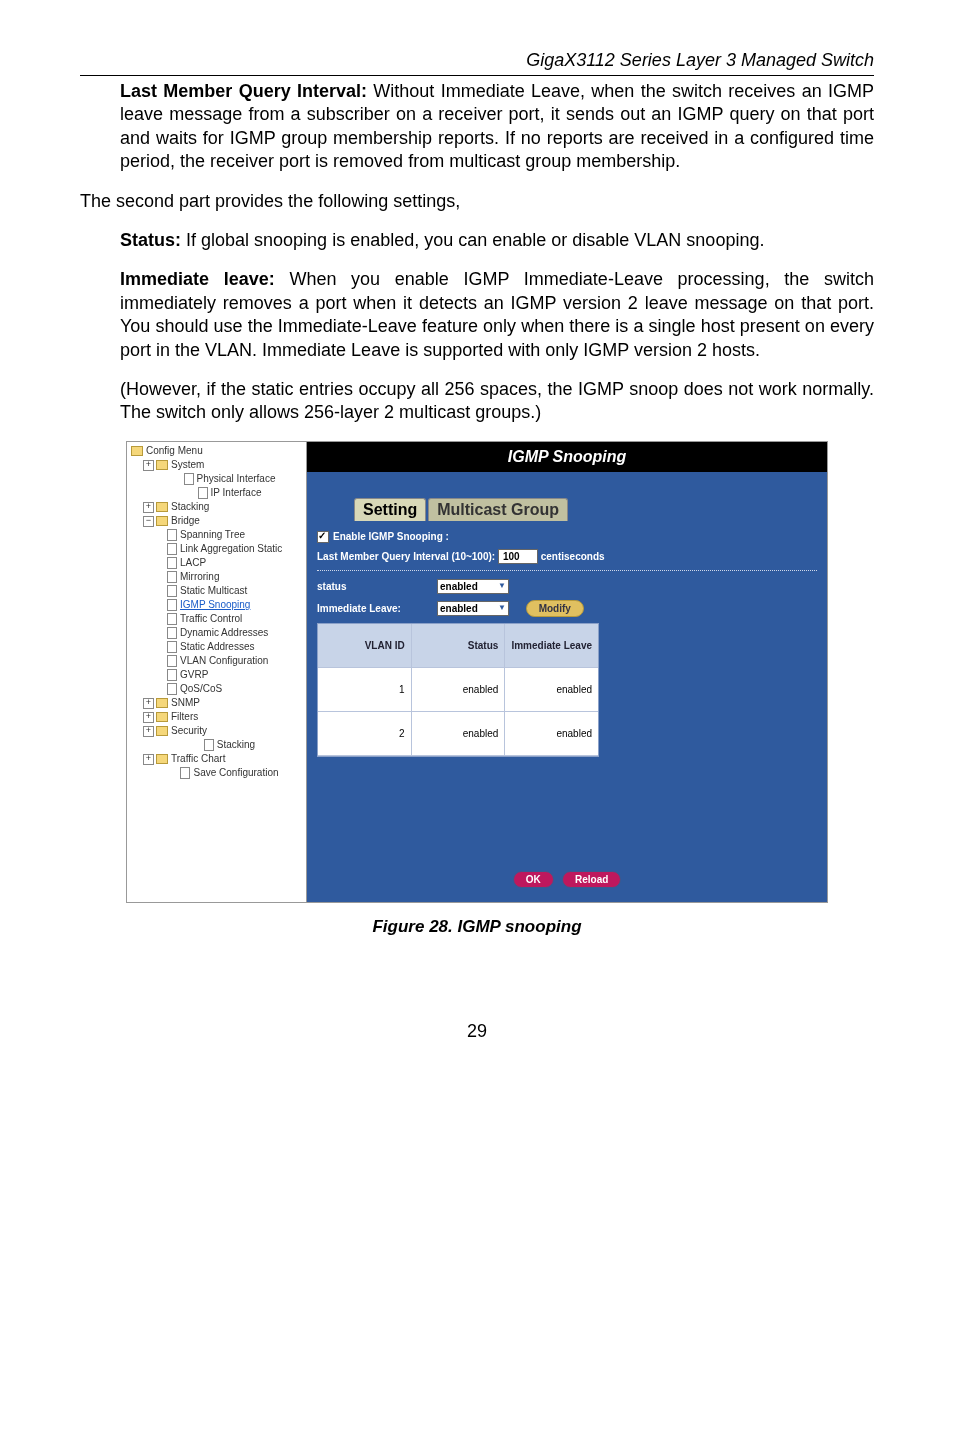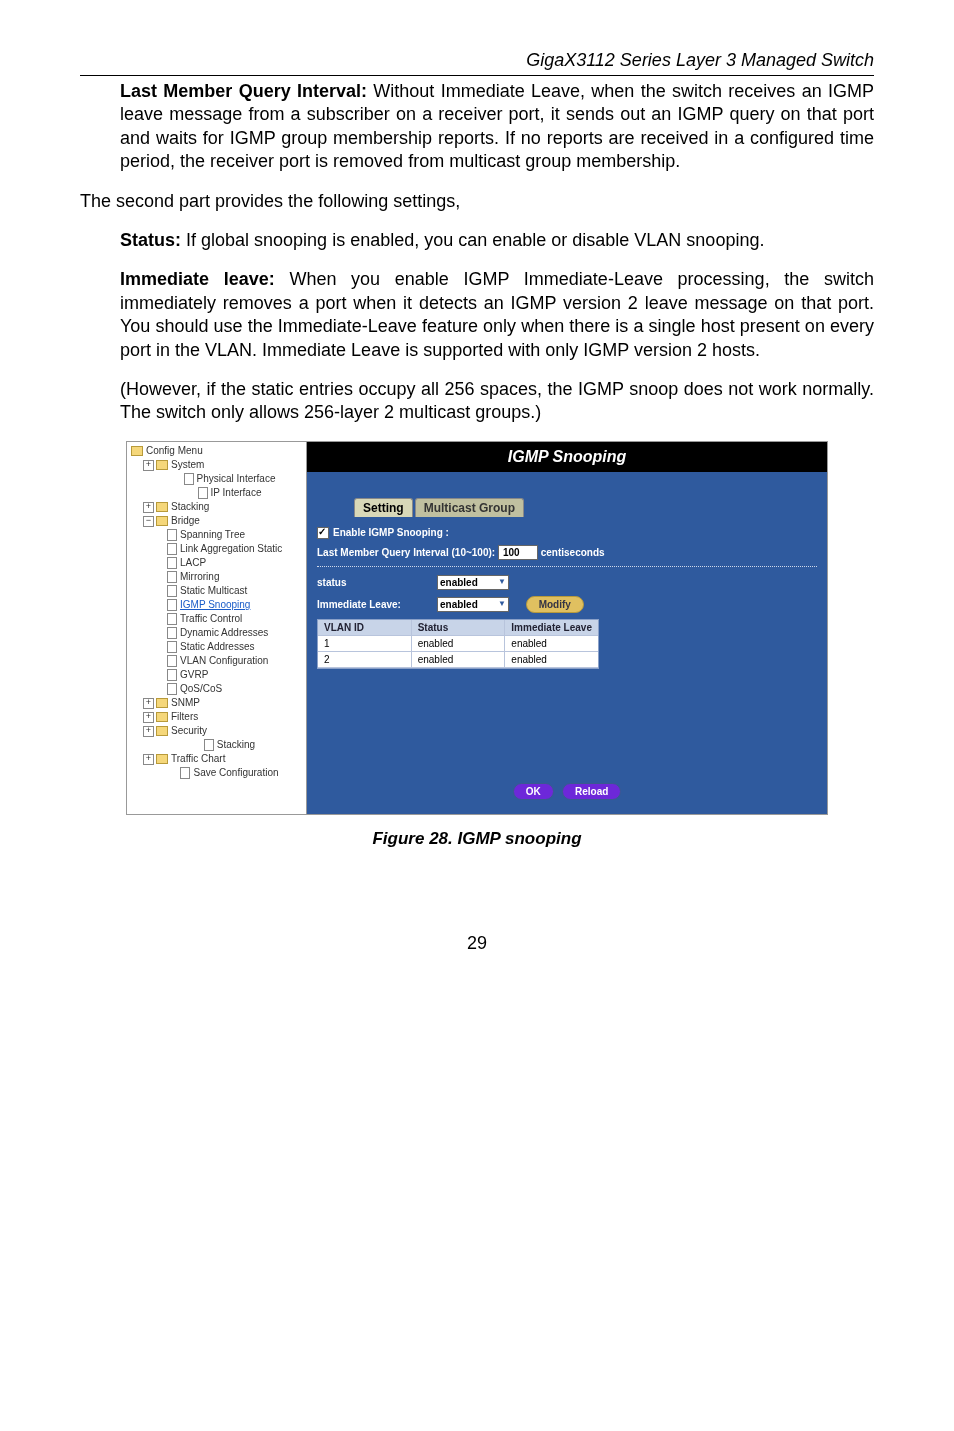--- a/index.html
+++ b/index.html
@@ -118,21 +118,21 @@
   .panel-body {
     background: #2f5a9e;
     color: #fff;
     flex: 1;
     padding: 8px 10px 14px 10px;
     position: relative;
   }
   .tabs {
     display: flex;
     margin: 18px 0 10px 0;
-    font-size: 12px;
+    font-size: 16px;
     padding-left: 37px;
   }
   .tab {
     background: #d8d8b8;
     color: #000;
     font-weight: bold;
     padding: 2px 8px;
     border: 1px solid #888;
     border-bottom: none;
     margin-right: 2px;
@@ -164,40 +164,41 @@
     padding:1px 4px; font-size:10px; width:30px;
     display:inline-block;
   }
   .mini-select {
     background:#fff; color:#000; border:1px solid #666;
     padding:1px 2px; font-size:10px; width:66px;
     display:inline-flex; justify-content:space-between;
   }
   .arrow { color:#2f5a9e; font-size:8px; }
   .btn {
-    background:#6d28d9; color:#fff; border:1px solid #3a5a8f;
+    background:#be185d; color:#fff; border:1px solid #3a5a8f;
     border-radius:10px; padding:2px 12px; font-size:10px;
     font-weight:bold; display:inline-block;
   }
   .btn.yellow { background:#e0c060; border-color:#b89a3a; color:#334; }
   .dotted {
     border-top: 1px dotted #cfd8ea;
     margin: 6px 0 8px 0;
     height:0;
   }
   .vlan-table {
     background:#fff; color:#000;
     border:1px solid #8aa0c8;
     width: 280px;
     font-size:10px;
   }
   .vlan-table .row { display:flex; }
   .vlan-table .cell {
-    flex:1; padding:2px 6px; border-right:1px solid #b8c4dc;
+    flex:1; padding:16px 6px; border-right:1px solid #b8c4dc;
     border-bottom:1px solid #b8c4dc;
+    text-align:right;
   }
   .vlan-table .cell:last-child { border-right:none; }
   .vlan-table .head .cell { background:#c8d4e8; font-weight:bold; color:#223; }
   .btn-row { text-align:center; margin-top:14px; }
   .blank-area{
     height:100px;
   }
 </style>
 </head>
 <body>

